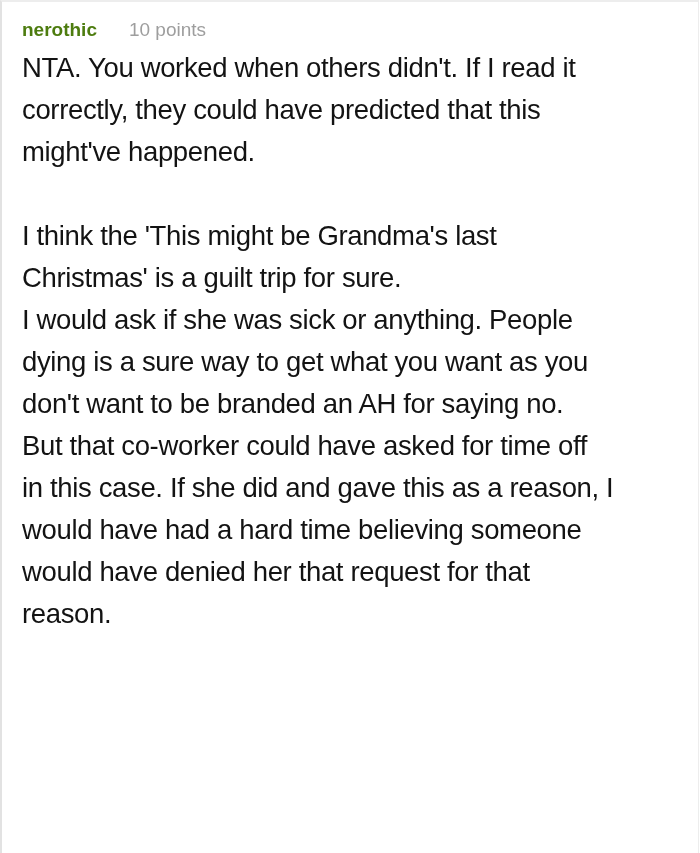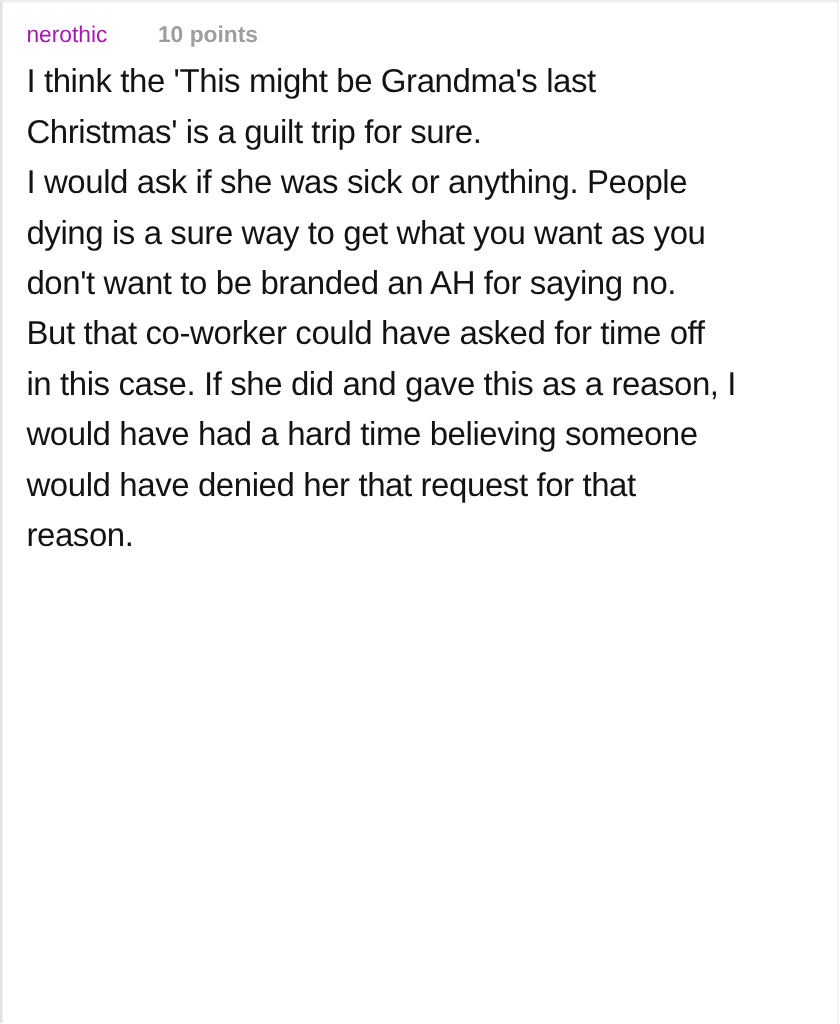--- a/index.html
+++ b/index.html
@@ -27,29 +27,29 @@
     background: #ffffff;
   }
   .comment-header {
     display: flex;
     align-items: baseline;
     font-size: 19px;
     line-height: 26px;
     margin: 0 0 4px 0;
   }
   .comment-author {
-    color: #a21caf;
-    font-weight: 400;
-    margin-right: 42px;
+    color: #4d7c0f;
+    font-weight: 700;
+    margin-right: 32px;
     text-decoration: none;
     cursor: pointer;
   }
   .comment-meta {
     color: #9e9e9e;
-    font-weight: 700;
+    font-weight: 400;
   }
   .comment-points {
     margin-right: 21px;
   }
   .comment-body {
     width: 662px;
     font-size: 27.5px;
     line-height: 42px;
     letter-spacing: -0.35px;
     color: #131313;
@@ -67,20 +67,23 @@
 
 <div class="viewport">
   <div class="comment-card">
 
     <div class="comment-header">
       <span class="comment-author">nerothic</span>
       <span class="comment-meta comment-points">10 points</span>
     </div>
 
     <div class="comment-body">
+      <p class="comment-paragraph">NTA. You worked when others didn't. If I read it
+correctly, they could have predicted that this
+might've happened.</p>
       <p class="comment-paragraph">I think the 'This might be Grandma's last
 Christmas' is a guilt trip for sure.
 I would ask if she was sick or anything. People
 dying is a sure way to get what you want as you
 don't want to be branded an AH for saying no.
 But that co-worker could have asked for time off
 in this case. If she did and gave this as a reason, I
 would have had a hard time believing someone
 would have denied her that request for that
 reason.</p>

